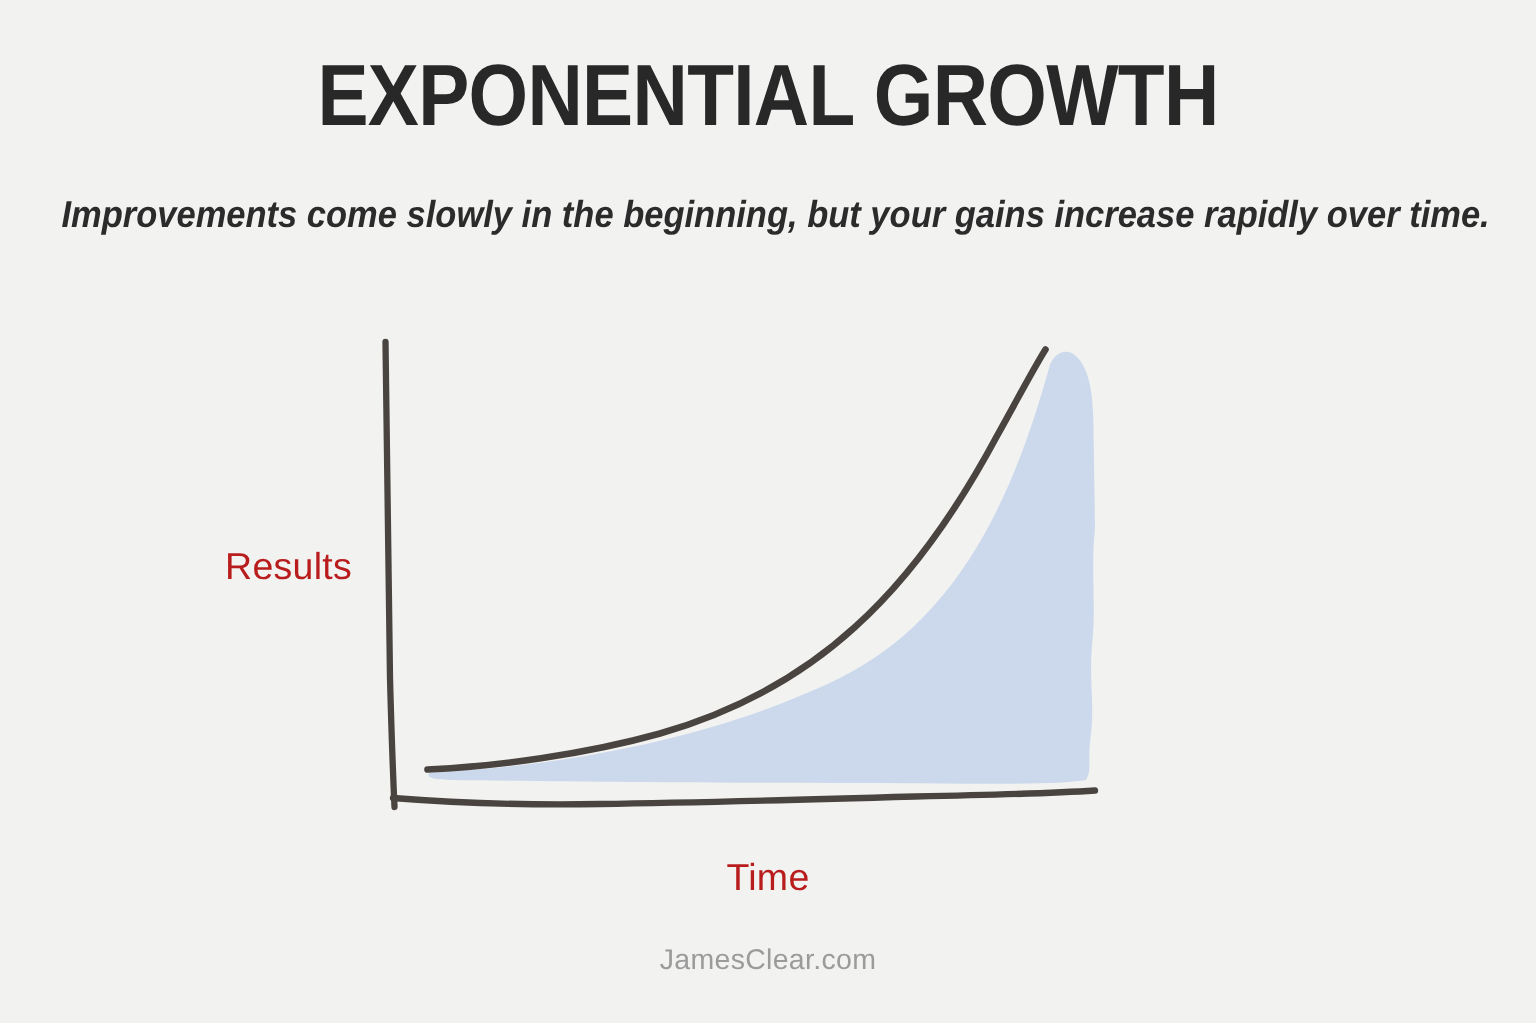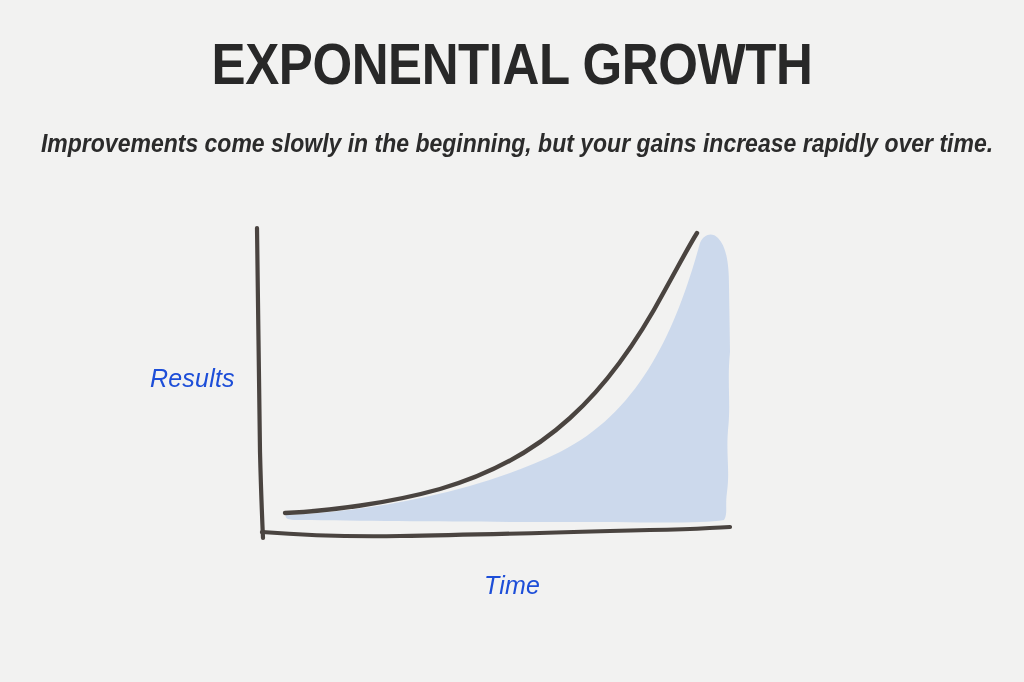--- a/index.html
+++ b/index.html
@@ -69,23 +69,22 @@
     position: absolute;
     top: 0;
     left: 0;
     width: 1024px;
     height: 682px;
   }
 
   .axis-label {
     position: absolute;
     font-family: "Liberation Sans Narrow", "Liberation Sans", sans-serif;
-    font-style: italic;
     font-weight: 500;
-    color: #1d4ed8;
+    color: #b91c1c;
     white-space: nowrap;
   }
   .axis-label-y {
     left: 150px;
     top: 364px;
     font-size: 25px;
     letter-spacing: 0.2px;
   }
   .axis-label-x {
     left: 0;
@@ -153,14 +152,15 @@
                C 680,263 690,244 697,233"></path>
 
     </svg>
 
     <div class="axis-label axis-label-y">Results</div>
 
     <div class="axis-label axis-label-x">Time</div>
 
   </div>
 
+  <div class="footer">JamesClear.com</div>
 
 </div>
 
 </body></html>

